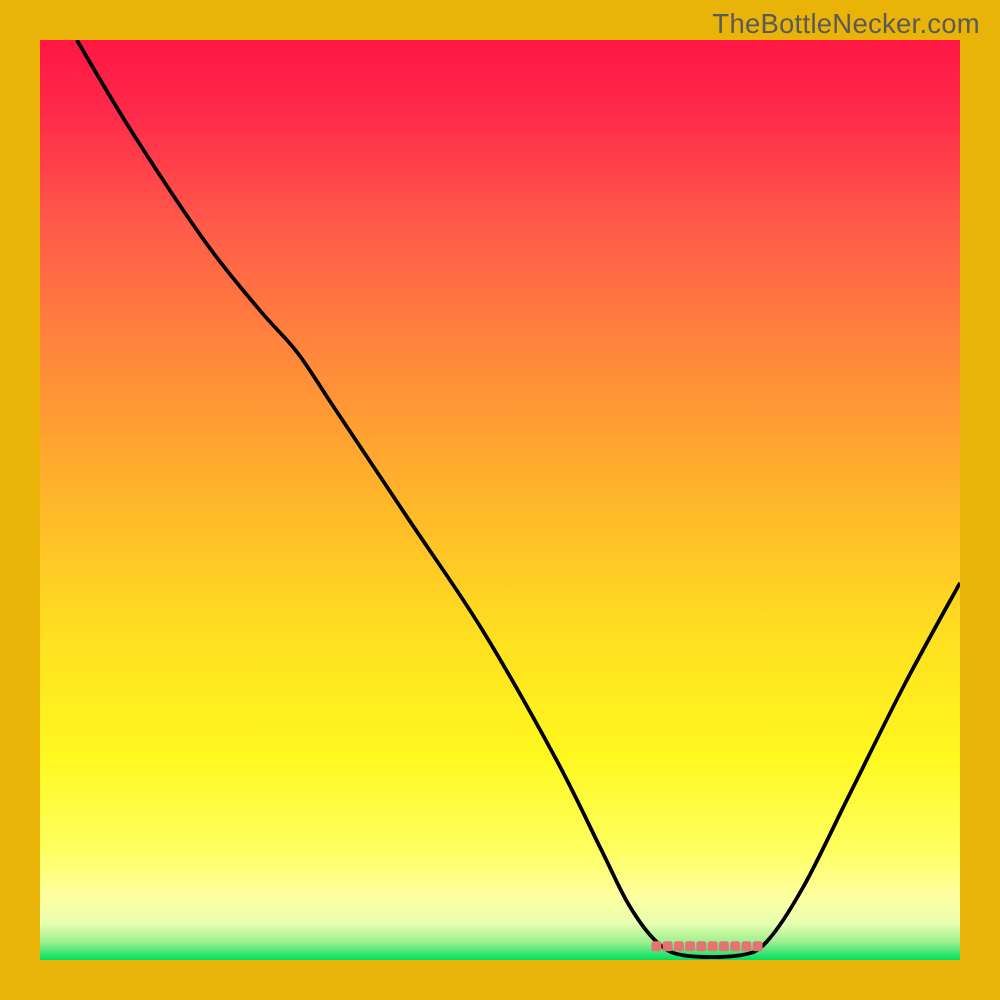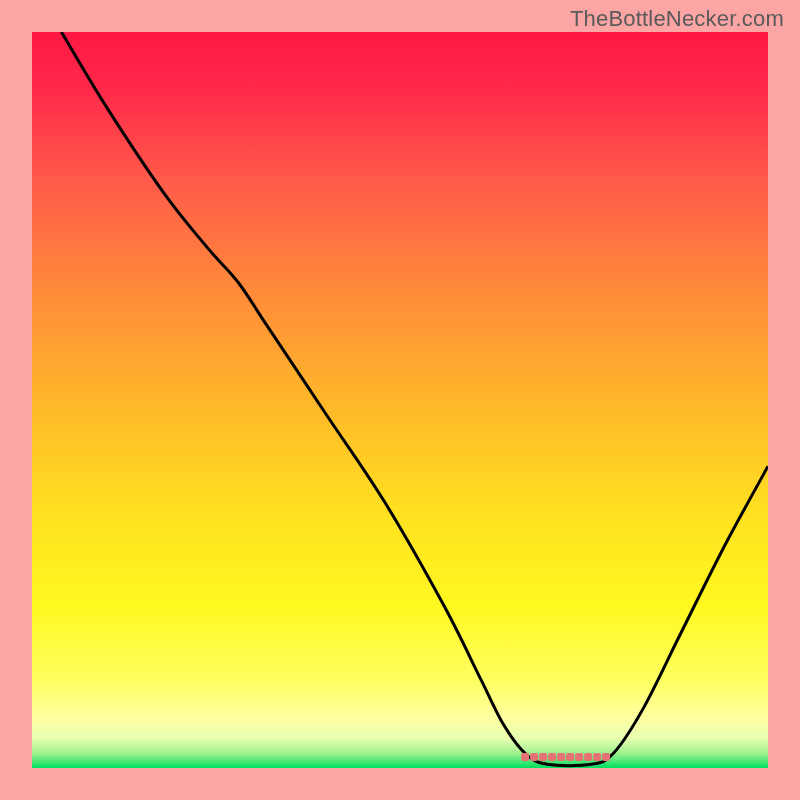--- a/index.html
+++ b/index.html
@@ -7,21 +7,21 @@
     padding: 0;
     width: 800px;
     height: 800px;
     background: #000;
     font-family: Arial, sans-serif;
   }
   .container {
     position: relative;
     width: 800px;
     height: 800px;
-    background: #fca5a5;
+    background: #eab308;
   }
   .watermark {
     position: absolute;
     top: 6px;
     right: 16px;
     color: #5a5a5a;
     font-size: 22px;
     font-weight: 500;
     letter-spacing: 0.2px;
   }

